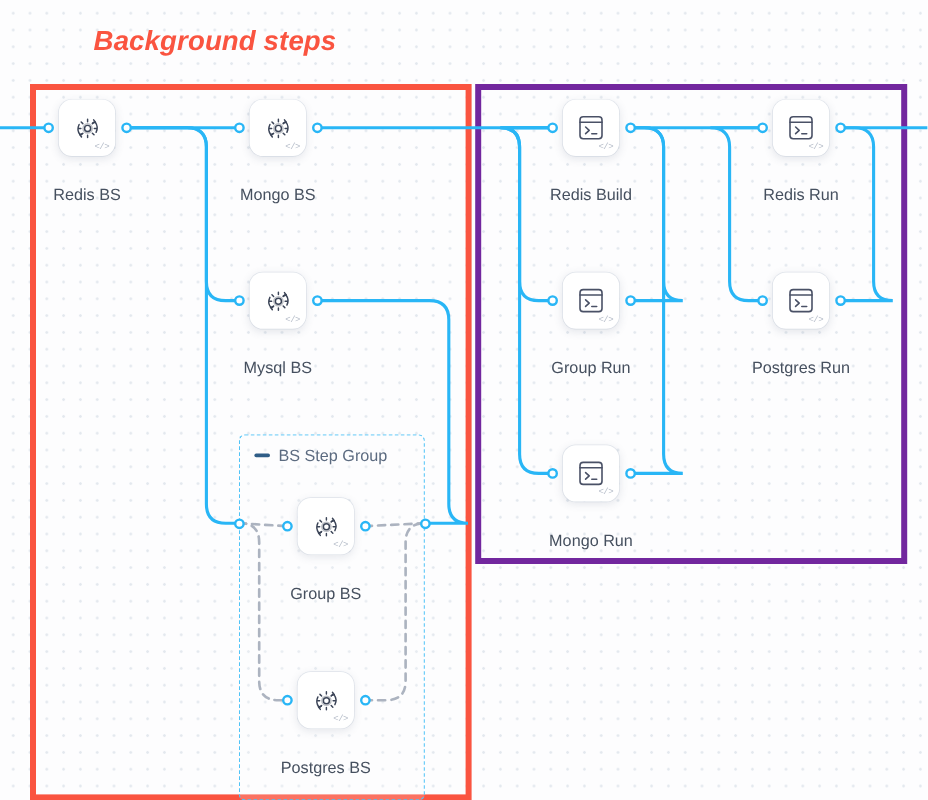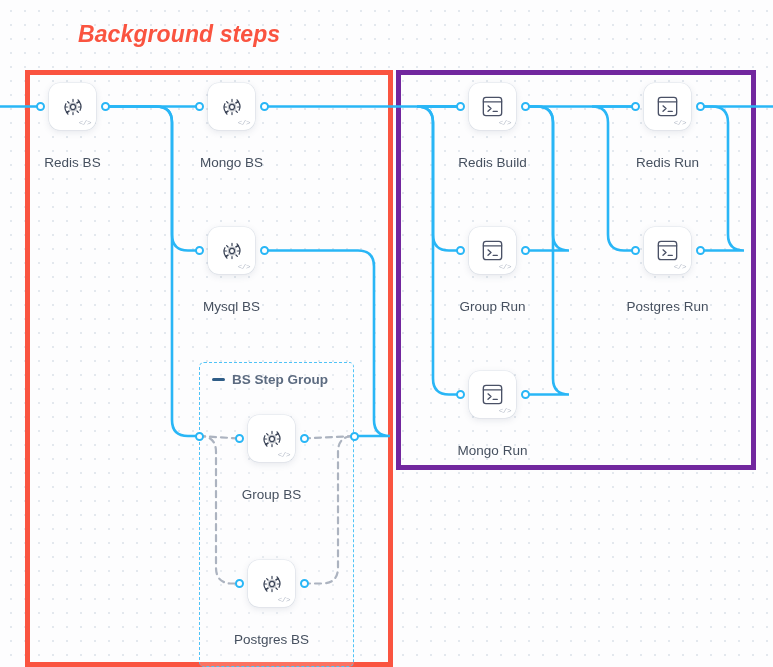--- a/index.html
+++ b/index.html
@@ -40,21 +40,20 @@
   #edges{position:absolute;left:0;top:0;width:773px;height:667px;z-index:3;pointer-events:none;}
 
   
   .step-group{
     position:absolute;
     box-sizing:border-box;
     border:1.6px dashed #4fc3f7;
     border-radius:5px;
     background:rgba(255,255,255,0.18);
     z-index:4;
-    font-weight:bold;
   }
   .step-group-header{
     position:absolute;
     top:9px;left:12px;
     display:flex;align-items:center;gap:7px;
     font-size:13.5px;
     color:#5c6b80;
     white-space:nowrap;
   }
   .collapse-bar{

